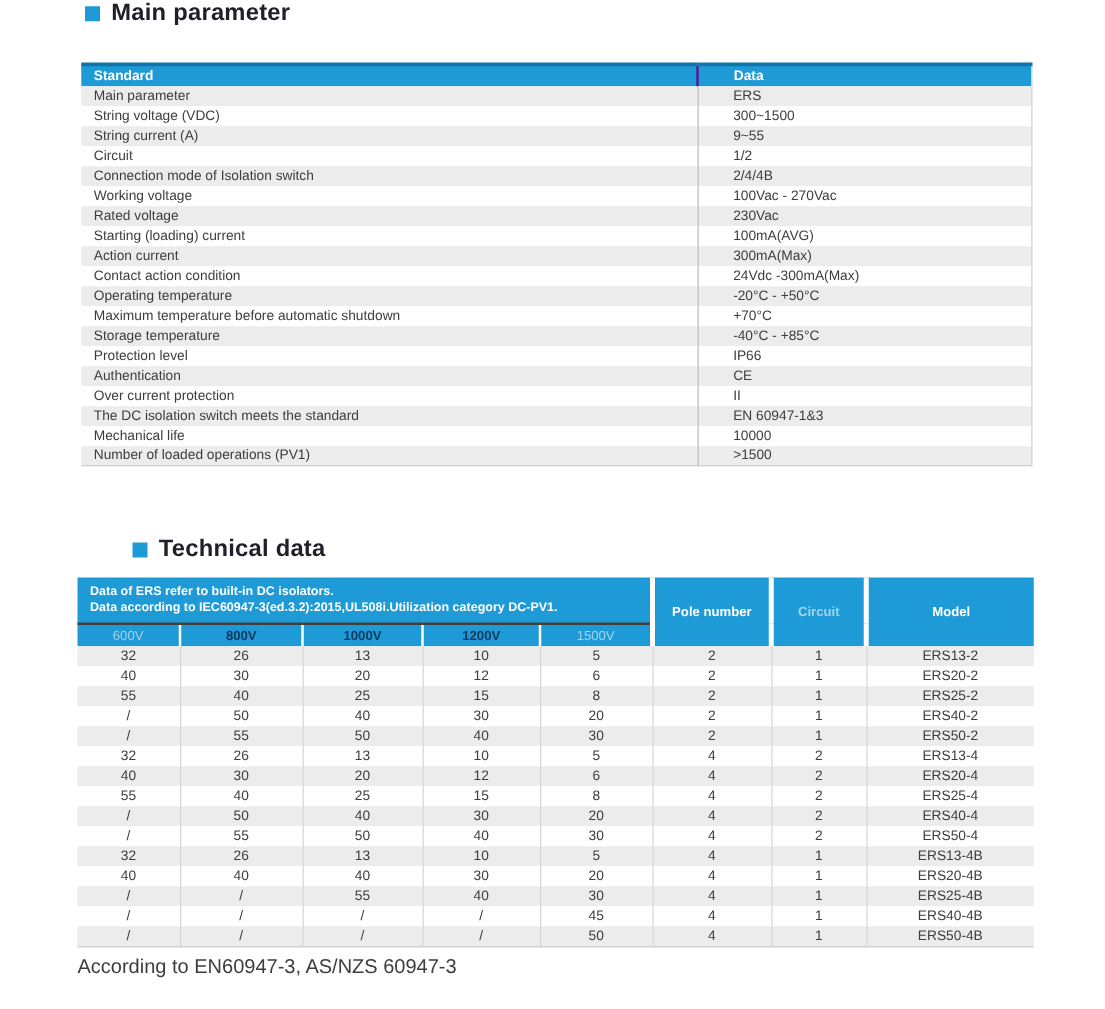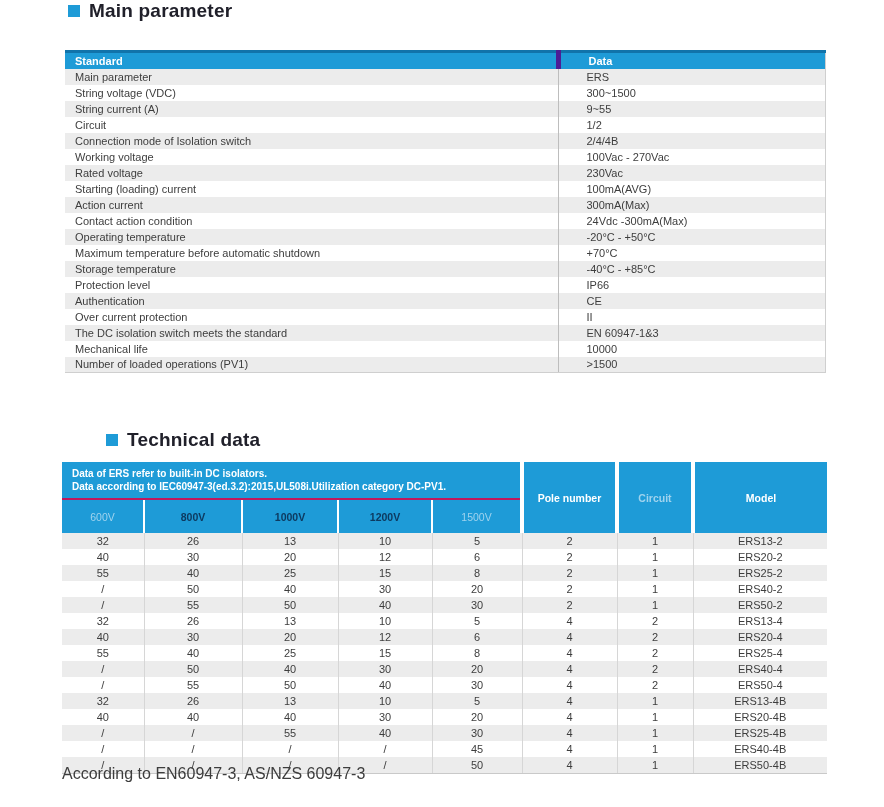--- a/index.html
+++ b/index.html
@@ -15,39 +15,39 @@
   #title-tech { top:429px;margin-left:38px; }
 
   
   .main-table { position:absolute; left:65px; top:50px; width:760px;
                 border-collapse:collapse; table-layout:fixed;
                 border-right:1px solid #cfcfcf; }
   .main-table thead th { background:#1e9bd7; border-top:3px solid #1173aa;
                          height:17px; color:#ffffff; font-size:11px; font-weight:bold;
                          text-align:left; vertical-align:middle; }
   .main-table thead th.std { padding-left:10px; }
-  .main-table thead th.dat { padding-left:28px; border-left:5px solid #4c1d95; }
+  .main-table thead th.dat { padding-left:28px; border-left:2px solid #4c1d95; }
   .main-table tbody tr { height:16px; }
   .main-table tbody tr:nth-child(odd) { background:#ececec; }
   .main-table tbody tr:nth-child(even) { background:#ffffff; }
   .main-table td { font-size:11px; color:#3d3d3d; vertical-align:middle; line-height:12px; }
   .main-table td.std-cell { padding-left:10px; }
   .main-table td.data-cell { padding-left:28px; border-left:1px solid #bdbdbd;margin-left:13px; }
   .main-table tbody tr:last-child td { border-bottom:1px solid #cfcfcf; }
 
   
   .tech-table { position:absolute; left:62px; top:462px; width:765px;
                 border-collapse:collapse; table-layout:fixed; }
   .tech-table thead th { background:#1e9bd7; vertical-align:middle; }
   .tech-table th.note-cell { height:37px; text-align:left; padding-left:10px;
                              color:#ffffff; font-size:10px; font-weight:bold; line-height:13px; }
   .tech-table th.span-col { border-left:4px solid #ffffff; height:55px;
                             font-size:10.5px; font-weight:bold; color:#ffffff; text-align:center; }
   .tech-table th.span-col.dim { color:#9fd3ee; font-weight:bold; }
-  .tech-table th.volt { height:34px; border-top:2px solid #be185d; border-left:2px solid #ffffff;
+  .tech-table th.volt { height:18px; border-top:2px solid #404040; border-left:2px solid #ffffff;
                         font-size:10.5px; text-align:center; }
   .tech-table th.volt:first-child { border-left:none; }
   .tech-table th.volt.hl  { color:#0d3a60; font-weight:bold; }
   .tech-table th.volt.dim { color:#9fd3ee; font-weight:normal; }
   .tech-table tbody tr { height:16px; }
   .tech-table tbody tr:nth-child(odd) { background:#ececec; }
   .tech-table tbody tr:nth-child(even) { background:#ffffff; }
   .tech-table tbody td { font-size:11px; color:#3d3d3d; text-align:center; vertical-align:middle;
                          line-height:12px; border-left:1px solid #d6d6d6; }
   .tech-table tbody td:first-child { border-left:none; }

